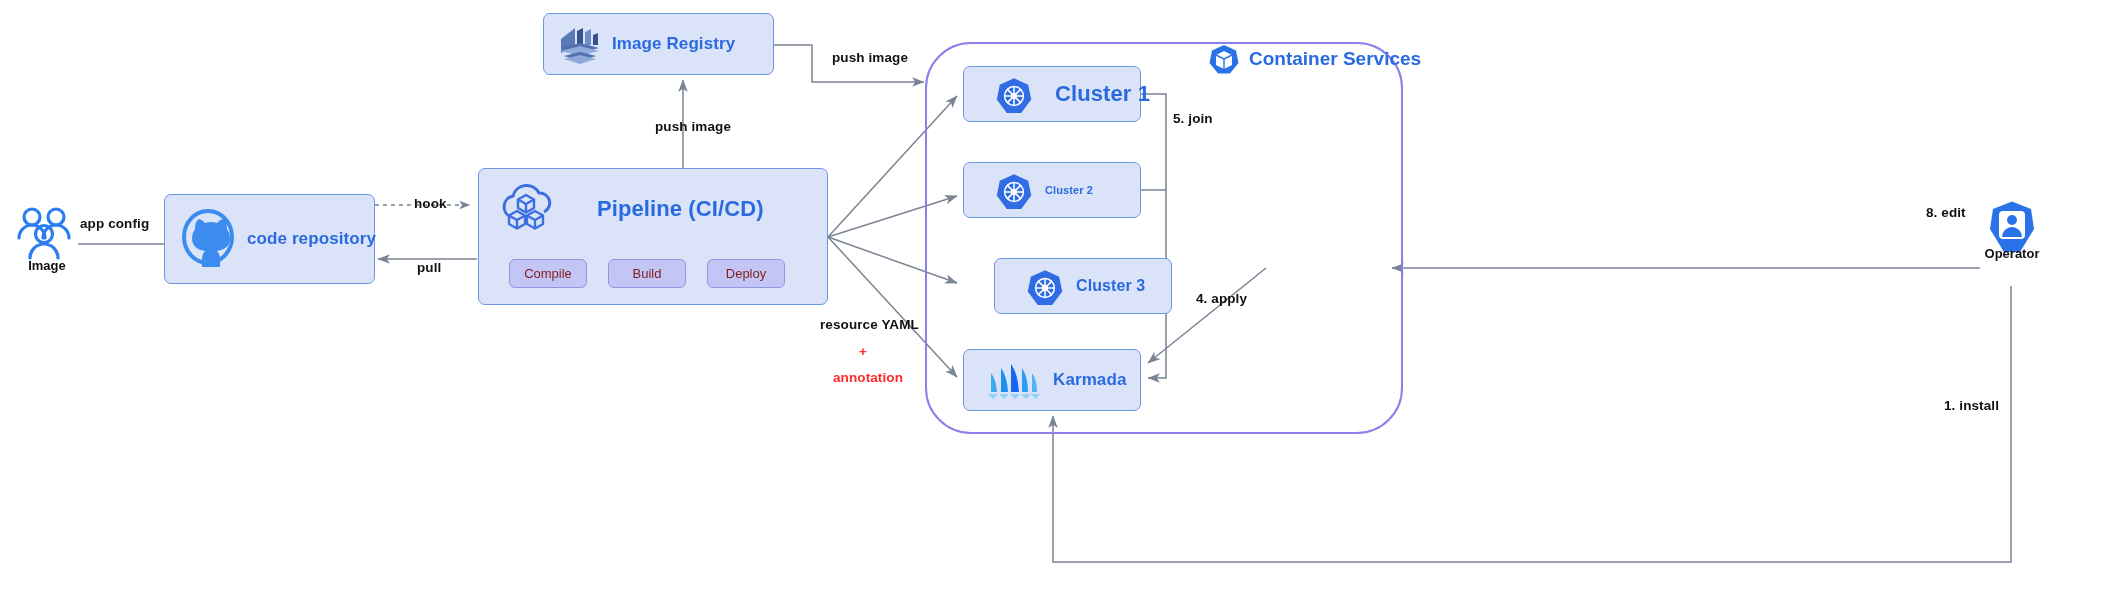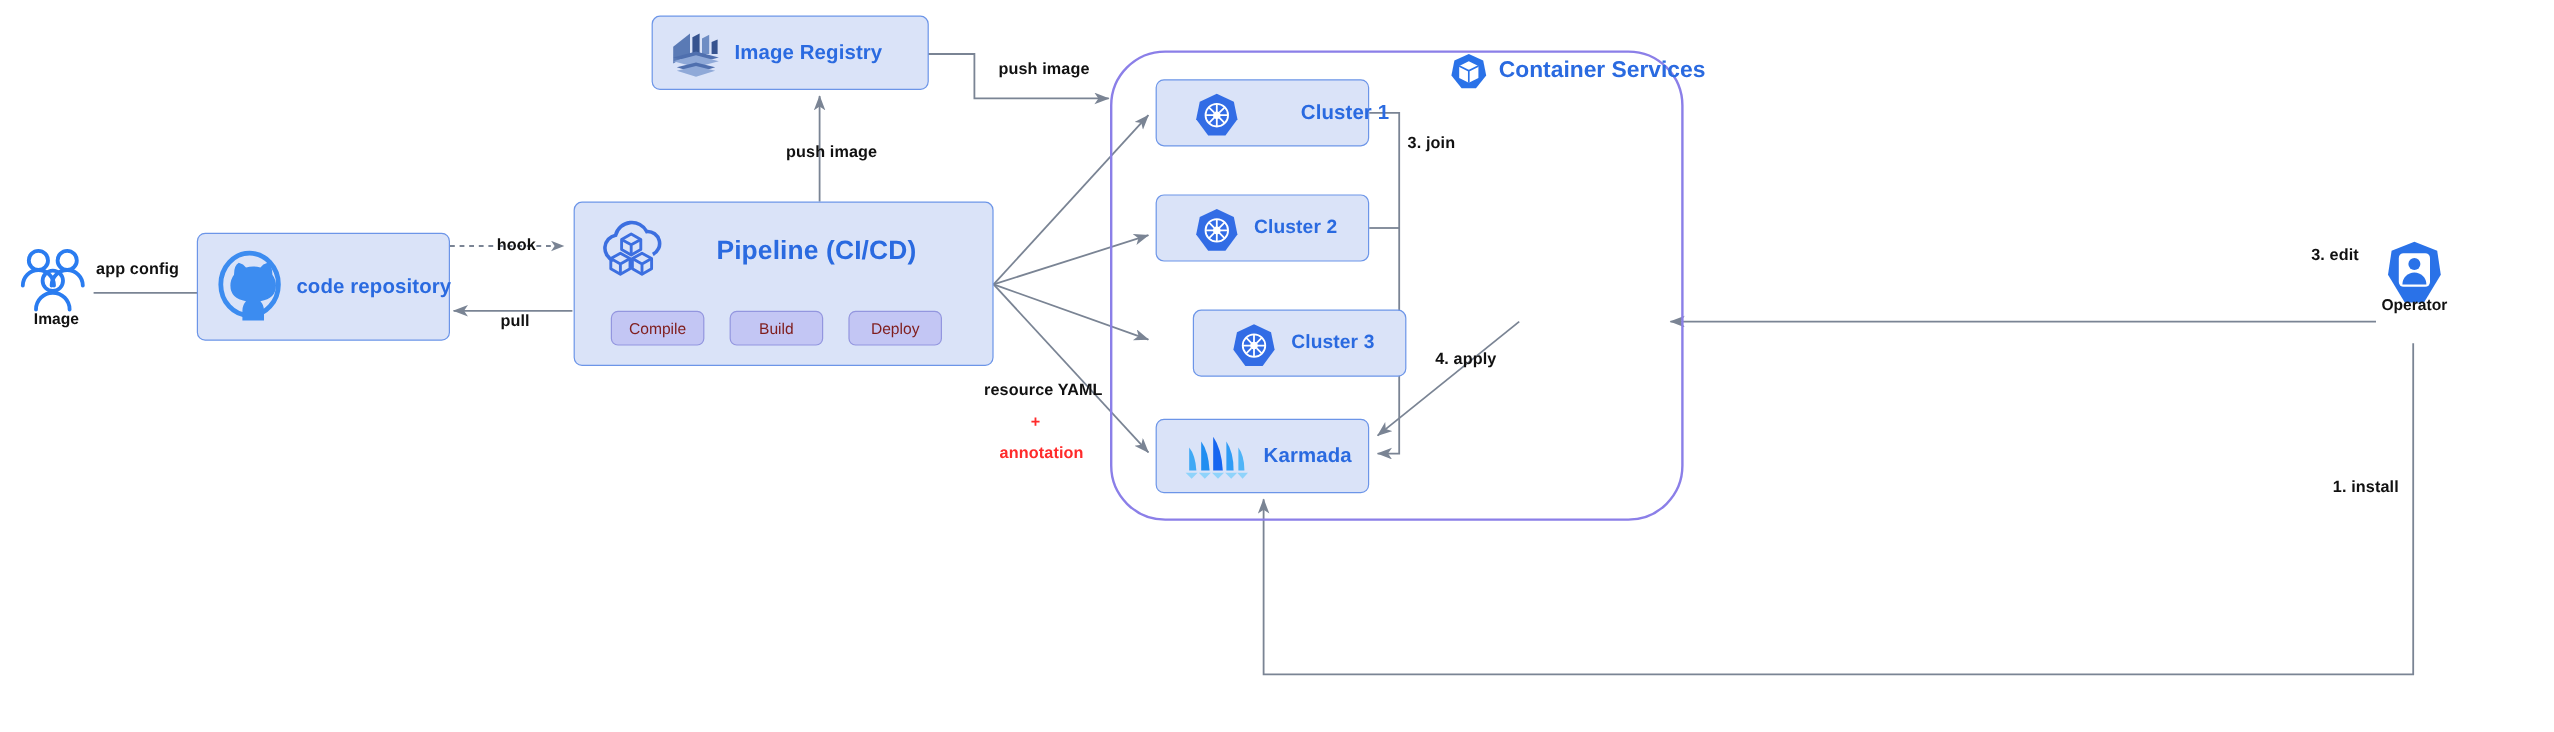--- a/index.html
+++ b/index.html
@@ -214,37 +214,37 @@
         <path d="M19 1.2 L33.2 7.8 L36.2 22.4 L26.2 36 L11.8 36 L1.8 22.4 L4.8 7.8 z" fill="#326ce5"></path>
         <g stroke="#ffffff" stroke-width="1.5" fill="none">
           <circle cx="19" cy="19" r="9.4"></circle>
           <circle cx="19" cy="19" r="2.4" fill="#ffffff"></circle>
           <path d="M19 9.6 L19 16.6 M19 21.4 L19 28.4 M9.6 19 L16.6 19 M21.4 19 L28.4 19
                    M12.4 12.4 L16.9 16.9 M21.1 21.1 L25.6 25.6
                    M25.6 12.4 L21.1 16.9 M16.9 21.1 L12.4 25.6"></path>
         </g>
       </svg>
     </div>
-    <div class="node-title" style="font-size:17px;margin-left:120px;">Cluster 1</div>
+    <div class="node-title" style="font-size:22px;margin-left:91px;">Cluster 1</div>
   </div>
 
   <div class="node" style="left:963px;top:162px;width:178px;height:56px;">
     <div class="abs" style="left:31px;top:10px;">
       <svg width="38" height="38" viewBox="0 0 38 38">
         <path d="M19 1.2 L33.2 7.8 L36.2 22.4 L26.2 36 L11.8 36 L1.8 22.4 L4.8 7.8 z" fill="#326ce5"></path>
         <g stroke="#ffffff" stroke-width="1.5" fill="none">
           <circle cx="19" cy="19" r="9.4"></circle>
           <circle cx="19" cy="19" r="2.4" fill="#ffffff"></circle>
           <path d="M19 9.6 L19 16.6 M19 21.4 L19 28.4 M9.6 19 L16.6 19 M21.4 19 L28.4 19
                    M12.4 12.4 L16.9 16.9 M21.1 21.1 L25.6 25.6
                    M25.6 12.4 L21.1 16.9 M16.9 21.1 L12.4 25.6"></path>
         </g>
       </svg>
     </div>
-    <div class="node-title" style="font-size:16px;margin-left:81px;">Cluster 2</div>
+    <div class="node-title" style="font-size:11px;margin-left:81px;">Cluster 2</div>
   </div>
 
   <div class="node" style="left:994px;top:258px;width:178px;height:56px;">
     <div class="abs" style="left:31px;top:10px;">
       <svg width="38" height="38" viewBox="0 0 38 38">
         <path d="M19 1.2 L33.2 7.8 L36.2 22.4 L26.2 36 L11.8 36 L1.8 22.4 L4.8 7.8 z" fill="#326ce5"></path>
         <g stroke="#ffffff" stroke-width="1.5" fill="none">
           <circle cx="19" cy="19" r="9.4"></circle>
           <circle cx="19" cy="19" r="2.4" fill="#ffffff"></circle>
           <path d="M19 9.6 L19 16.6 M19 21.4 L19 28.4 M9.6 19 L16.6 19 M21.4 19 L28.4 19
@@ -290,18 +290,18 @@
   <div class="elabel" style="left:80px;top:216px;">app config</div>
   <div class="elabel" style="left:414px;top:196px;">hook</div>
   <div class="elabel" style="left:417px;top:260px;">pull</div>
   <div class="elabel" style="left:655px;top:119px;">push image</div>
   <div class="elabel" style="left:832px;top:50px;">push image</div>
 
   <div class="elabel" style="left:820px;top:317px;">resource YAML</div>
   <div class="elabel red" style="left:859px;top:344px;">+</div>
   <div class="elabel red" style="left:833px;top:370px;">annotation</div>
 
-  <div class="elabel" style="left:1173px;top:111px;">3. join</div>
+  <div class="elabel" style="left:1173px;top:111px;">5. join</div>
   <div class="elabel" style="left:1196px;top:291px;">4. apply</div>
-  <div class="elabel" style="left:1926px;top:205px;">3. edit</div>
+  <div class="elabel" style="left:1926px;top:205px;">8. edit</div>
   <div class="elabel" style="left:1944px;top:398px;">1. install</div>
 
 </div>
 
 </body></html>

